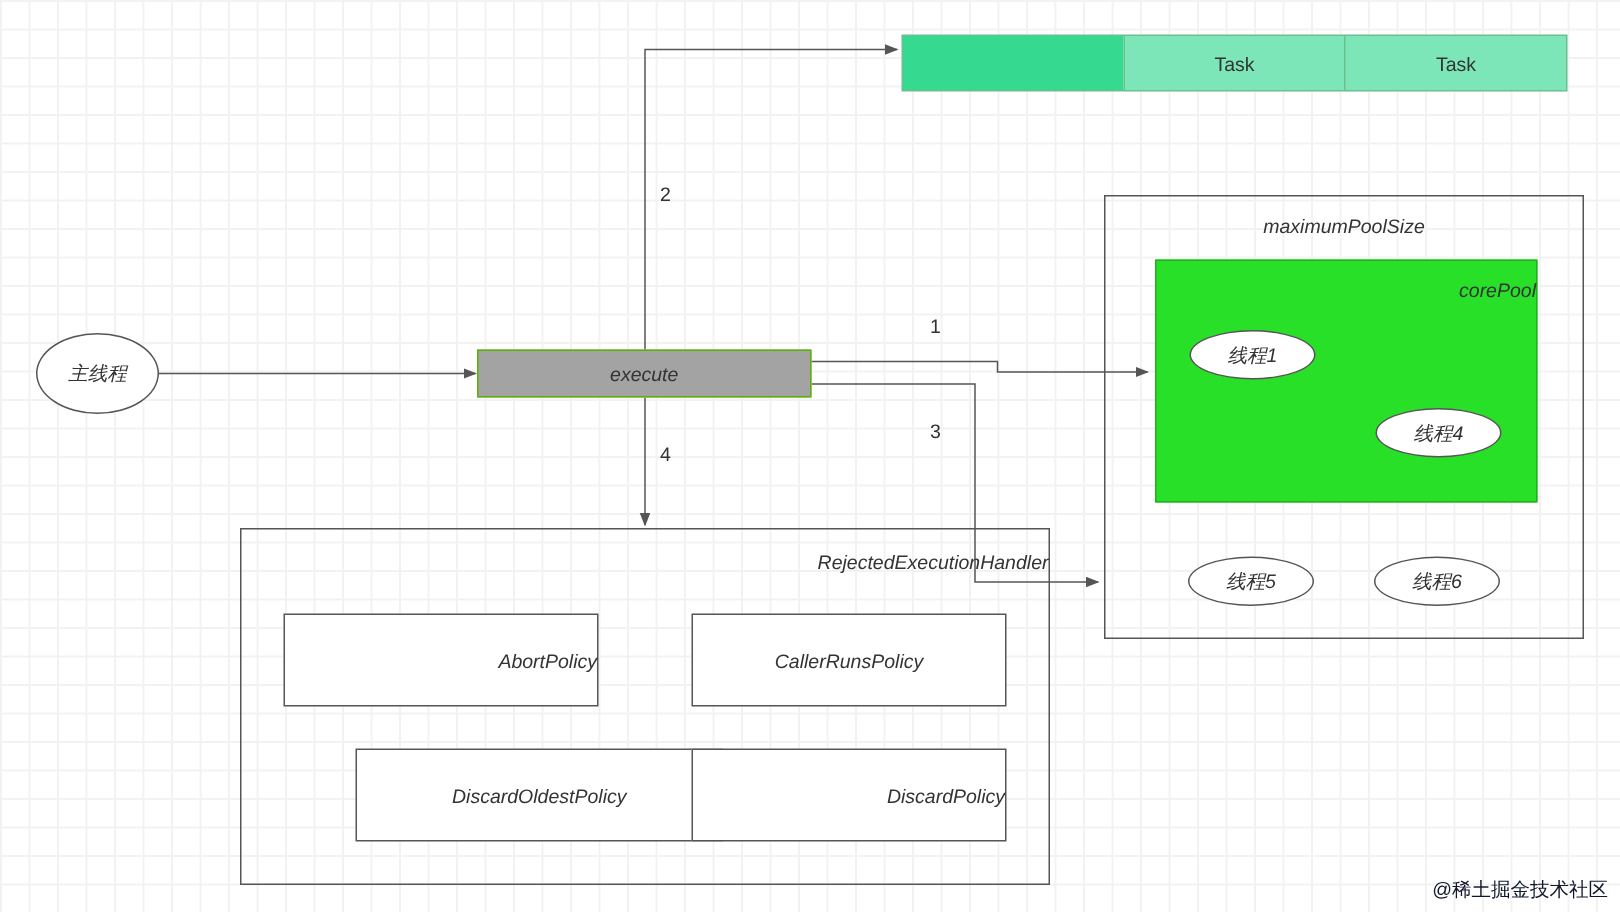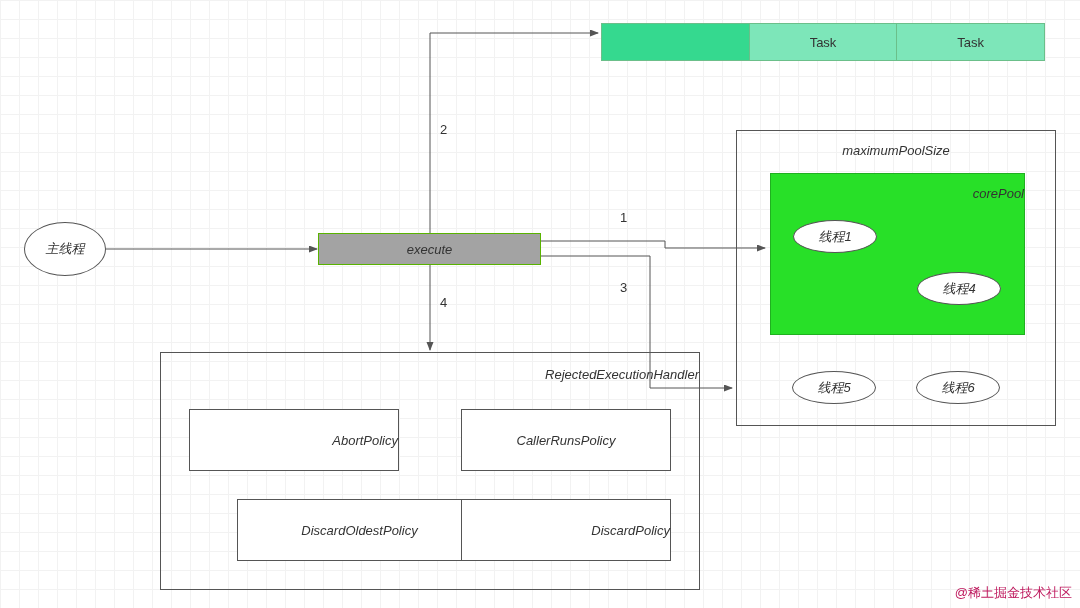--- a/index.html
+++ b/index.html
@@ -41,21 +41,21 @@
     display: flex;
     align-items: center;
     justify-content: center;
     border-left: 1px solid #6bbf8a;
     box-sizing: border-box;
   }
   .watermark {
     position: absolute;
     right: 8px;
     bottom: 6px;
-    color: #be185d;
+    color: #0f172a;
     font-size: 13px;
   }
   svg { position: absolute; inset: 0; pointer-events: none; }
 </style>
 </head>
 <body>
 
 <div class="grid-bg"></div>
 
 <svg width="1080" height="608">

